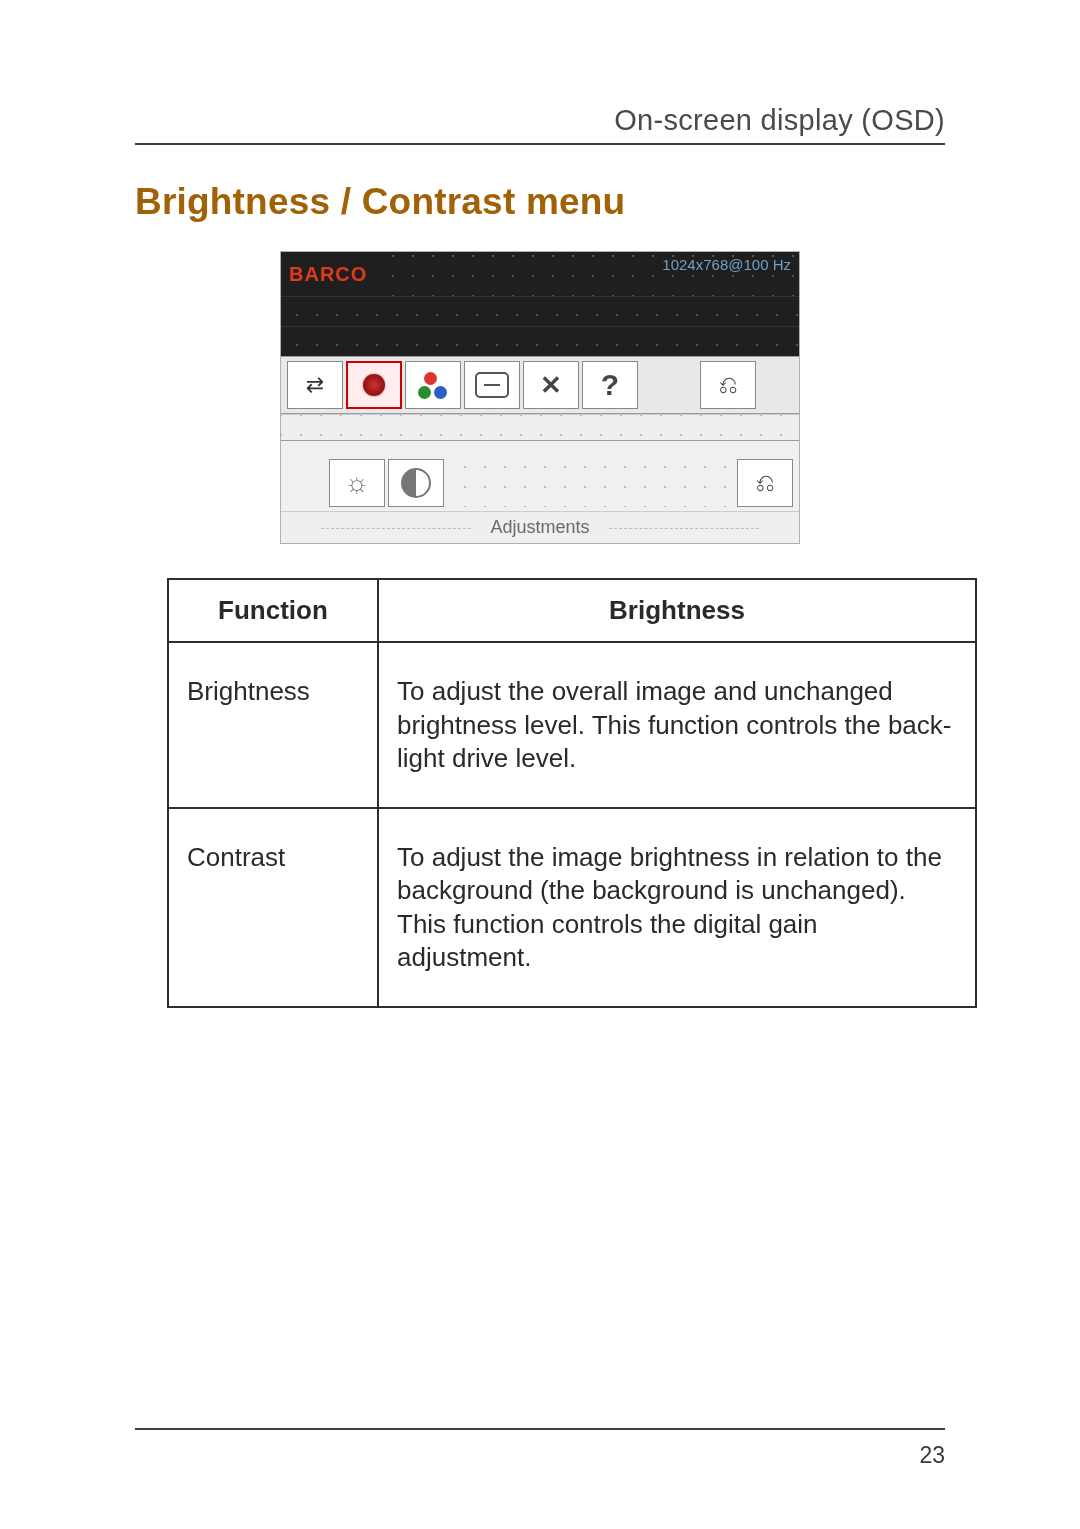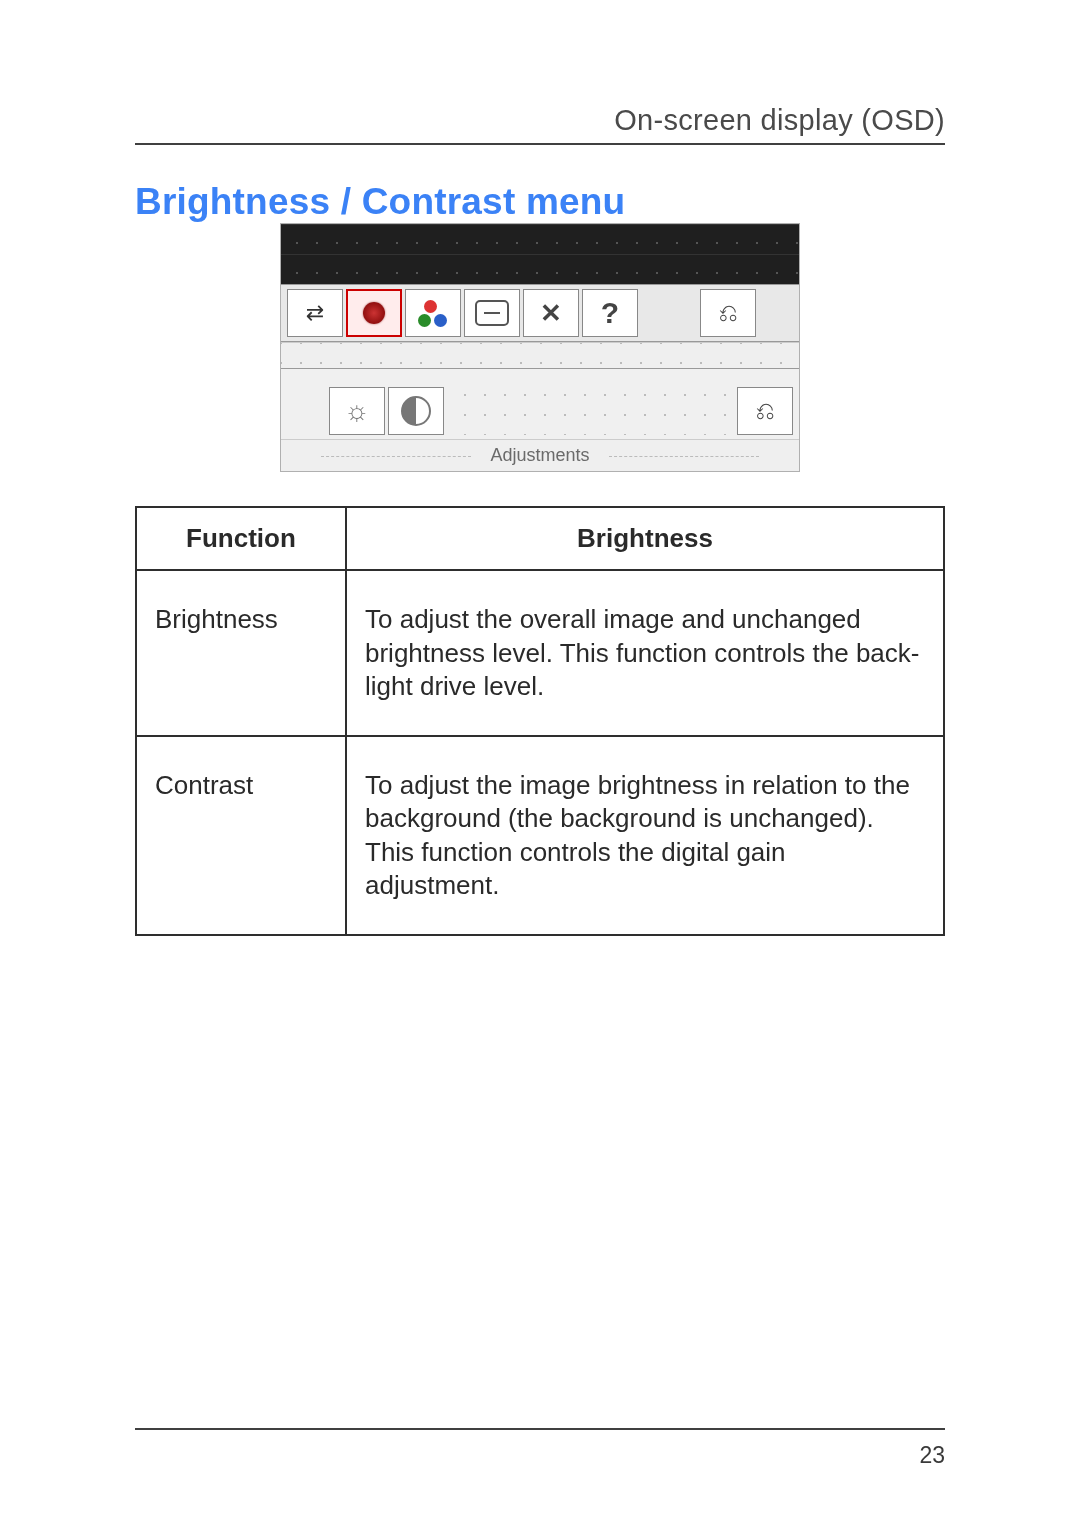--- a/index.html
+++ b/index.html
@@ -18,21 +18,22 @@
   .header-text {
     text-align: right;
     font-size: 29px;
     color: #4a4a4a;
     letter-spacing: 0.3px;
     margin-top: 44px;
   }
   .section-title {
     font-size: 37px;
     font-weight: 700;
-    color: #3b82f6;
+    color: #a16207;
+    margin-bottom: 28px;
     letter-spacing: 0.2px;
   }
 
   
   .osd-wrap {
     width: 520px;
     margin: 0 auto 34px auto;
     border: 1px solid #b0b0b0;
   }
   .osd-top {
@@ -165,20 +166,21 @@
   .ico-exit::before{content:"⎌";font-size:24px;color:#444;}
   .ico-bright::before{content:"☼";font-size:28px;color:#777;}
   .ico-contrast{position:relative;}
   .ico-contrast::before{content:"";display:block;width:26px;height:26px;border:2px solid #777;border-radius:50%;background:linear-gradient(90deg,#777 50%,transparent 50%);}
 
   
   table.fn {
     width: 100%;
     border-collapse: collapse;
     margin-top: 4px;
+    margin-left: 32px;
   }
   table.fn th, table.fn td {
     border: 2px solid #2e2e2e;
     padding: 32px 18px;
     font-size: 26px;
     line-height: 1.28;
     vertical-align: top;
     text-align: left;
     color: #2a2a2a;
   }
@@ -211,20 +213,26 @@
 <div class="page">
 
   <div class="header-line">
     <div class="header-text">On-screen display (OSD)</div>
   </div>
 
   <h1 class="section-title">Brightness / Contrast menu</h1>
 
   <div class="osd-wrap">
     <div class="osd-top">
+      <div class="osd-top-row1">
+        <div class="osd-brand">BARCO</div>
+        <div class="osd-dots">
+          <div class="osd-res">1024x768@100 Hz</div>
+        </div>
+      </div>
       <div class="osd-top-row2"></div>
       <div class="osd-top-row3"></div>
     </div>
 
     <div class="osd-icon-row">
       <div class="osd-icon ico-autoset"></div>
       <div class="osd-icon sel ico-bc">
           <span></span>
         </div>
       <div class="osd-icon ico-color">

